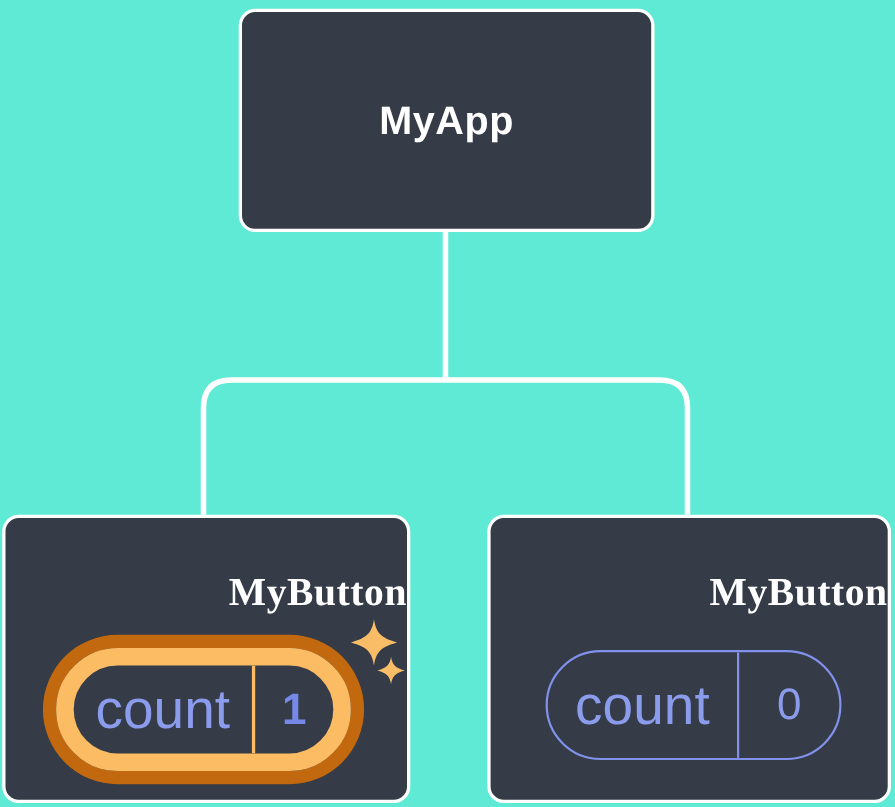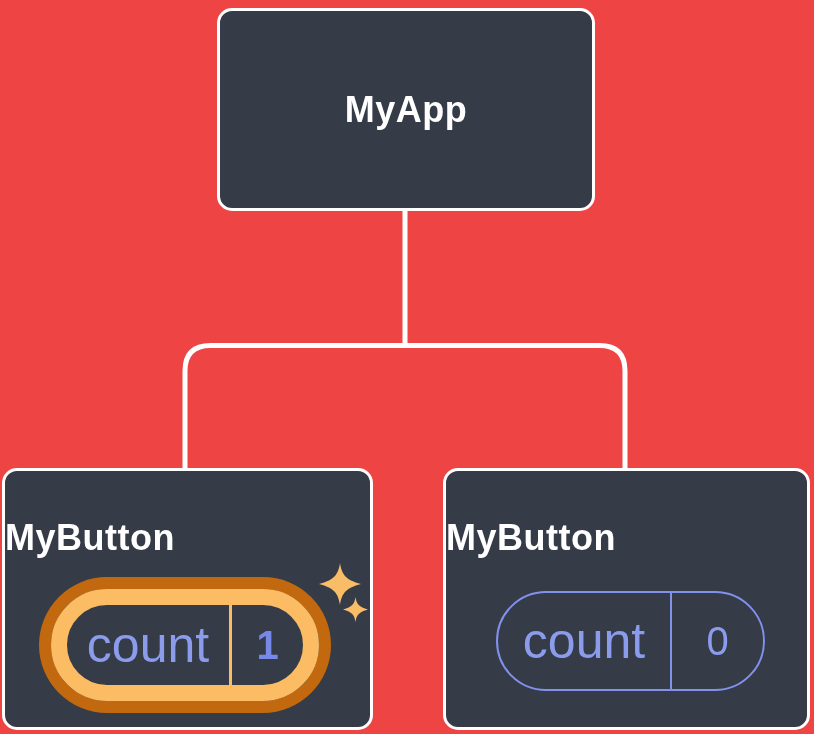--- a/index.html
+++ b/index.html
@@ -1,20 +1,20 @@
 <!DOCTYPE html>
 <html><head>
 <meta charset="utf-8">
 <style>
   html, body { margin: 0; padding: 0; }
   .canvas {
     position: relative;
     width: 814px;
     height: 734px;
-    background: #ef4444;
+    background: #5eead4;
     overflow: hidden;
     font-family: "Liberation Sans", sans-serif;
   }
   .connectors {
     position: absolute;
     left: 0; top: 0;
     width: 814px; height: 734px;
   }
   .node {
     position: absolute;
@@ -33,21 +33,22 @@
   .node-label {
     color: #ffffff;
     font-size: 36px;
     font-weight: bold;
     letter-spacing: 0.5px;
   }
   .child-label {
     position: absolute;
     top: 46px; left: 0;
     width: 100%;
-    text-align: left;
+    text-align: right;
+    font-family: Liberation Serif, serif;
   }
   .pill {
     position: absolute;
     box-sizing: border-box;
     display: flex;
     align-items: stretch;
     overflow: hidden;
   }
   .pill-highlighted {
     left: 46px; top: 118px;

